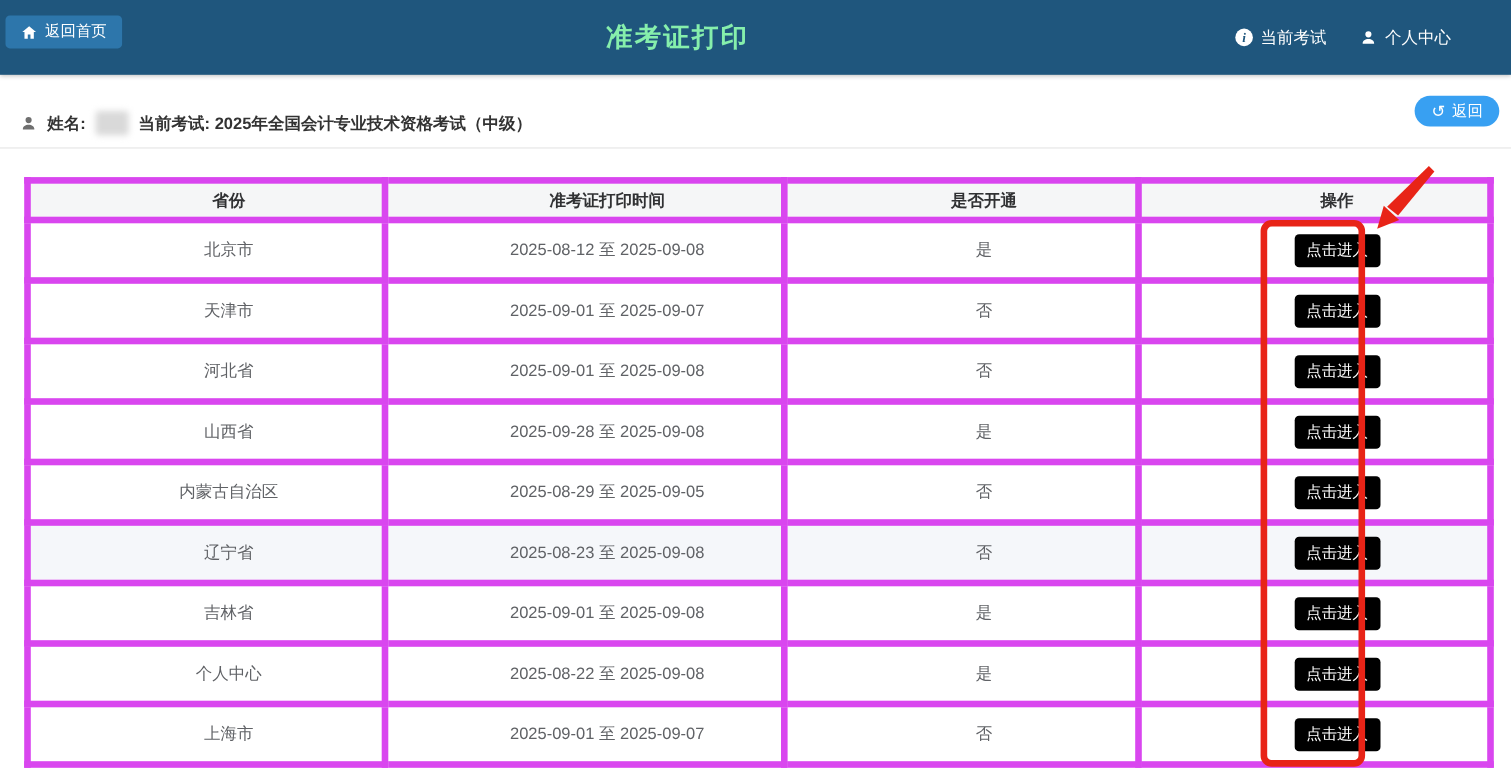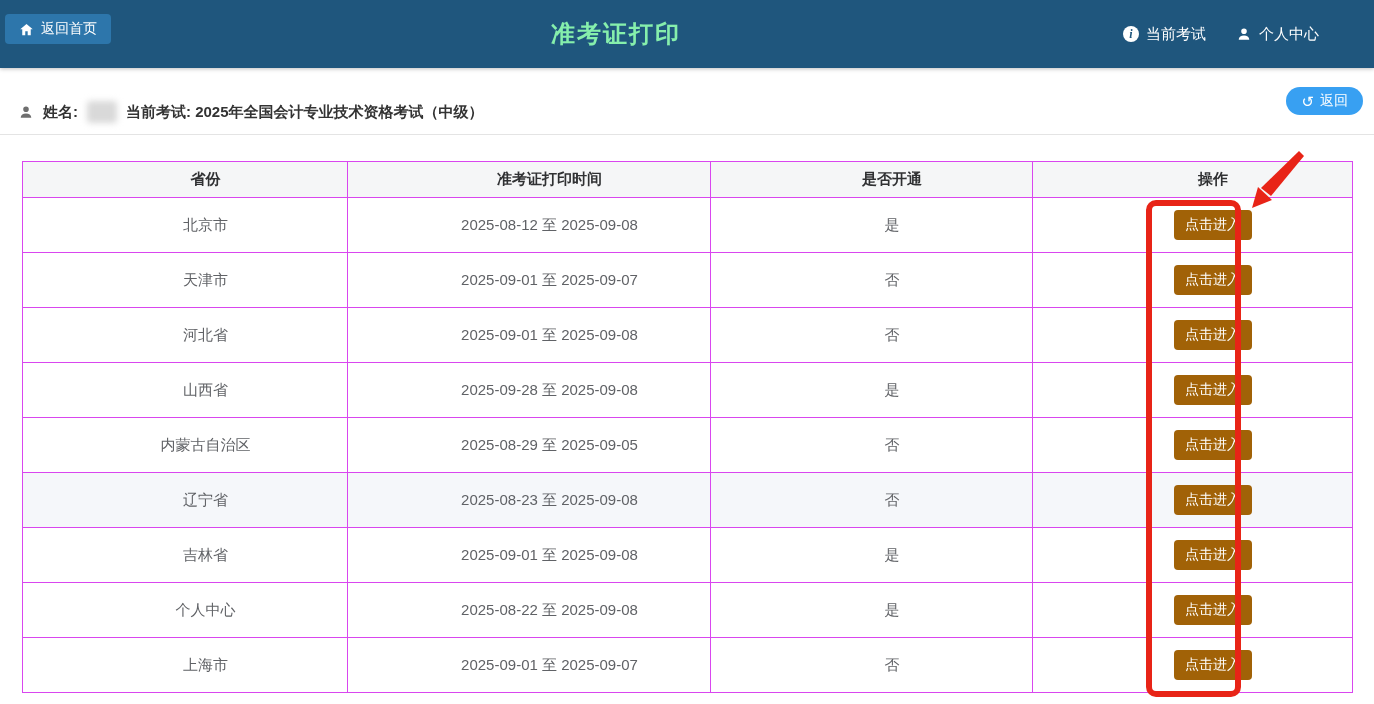--- a/index.html
+++ b/index.html
@@ -33,25 +33,25 @@
   .name-blur { width:30px; height:22px; background:#d9d9d9; border-radius:3px;
     filter:blur(3px); display:inline-block; }
   .return-pill { height:28px; padding:0 15px; border-radius:14px; background:#38a0f2;
     color:#fff; border:none; font-size:14px; display:flex; align-items:center; gap:6px;
     cursor:pointer; font-family:inherit; }
   .refresh-glyph { font-size:15px; line-height:1; }
 
   
   main { padding:26px 22px 0; }
   table { width:1330px; border-collapse:collapse; table-layout:fixed; }
-  th, td { border:1px solid #d946ef; text-align:center; vertical-align:middle;padding-left:41px; }
+  th, td { border:6px solid #d946ef; text-align:center; vertical-align:middle;padding-left:41px; }
   th { height:36px; background:#f5f6f7; color:#303133; font-size:15px; font-weight:bold; }
   td { height:55px; color:#606266; font-size:15px; background:#fff; }
   tr.hl td { background:#f5f7fa;margin-left:45px; }
-  .enter-btn { width:78px; height:30px; background:#a16207; color:#fff; border:none;
+  .enter-btn { width:78px; height:30px; background:#000000; color:#fff; border:none;
     border-radius:4px; font-size:14px; cursor:pointer; font-family:inherit; }
 
   
   .annotation-rect { position:absolute; left:1146px; top:200px; width:95px; height:497px;
     border:6px solid #e82417; border-radius:10px; pointer-events:none; z-index:5; }
   .annotation-arrow { position:absolute; left:0; top:0; width:1374px; height:704px;
     pointer-events:none; z-index:6; }
 </style>
 </head>
 <body>

